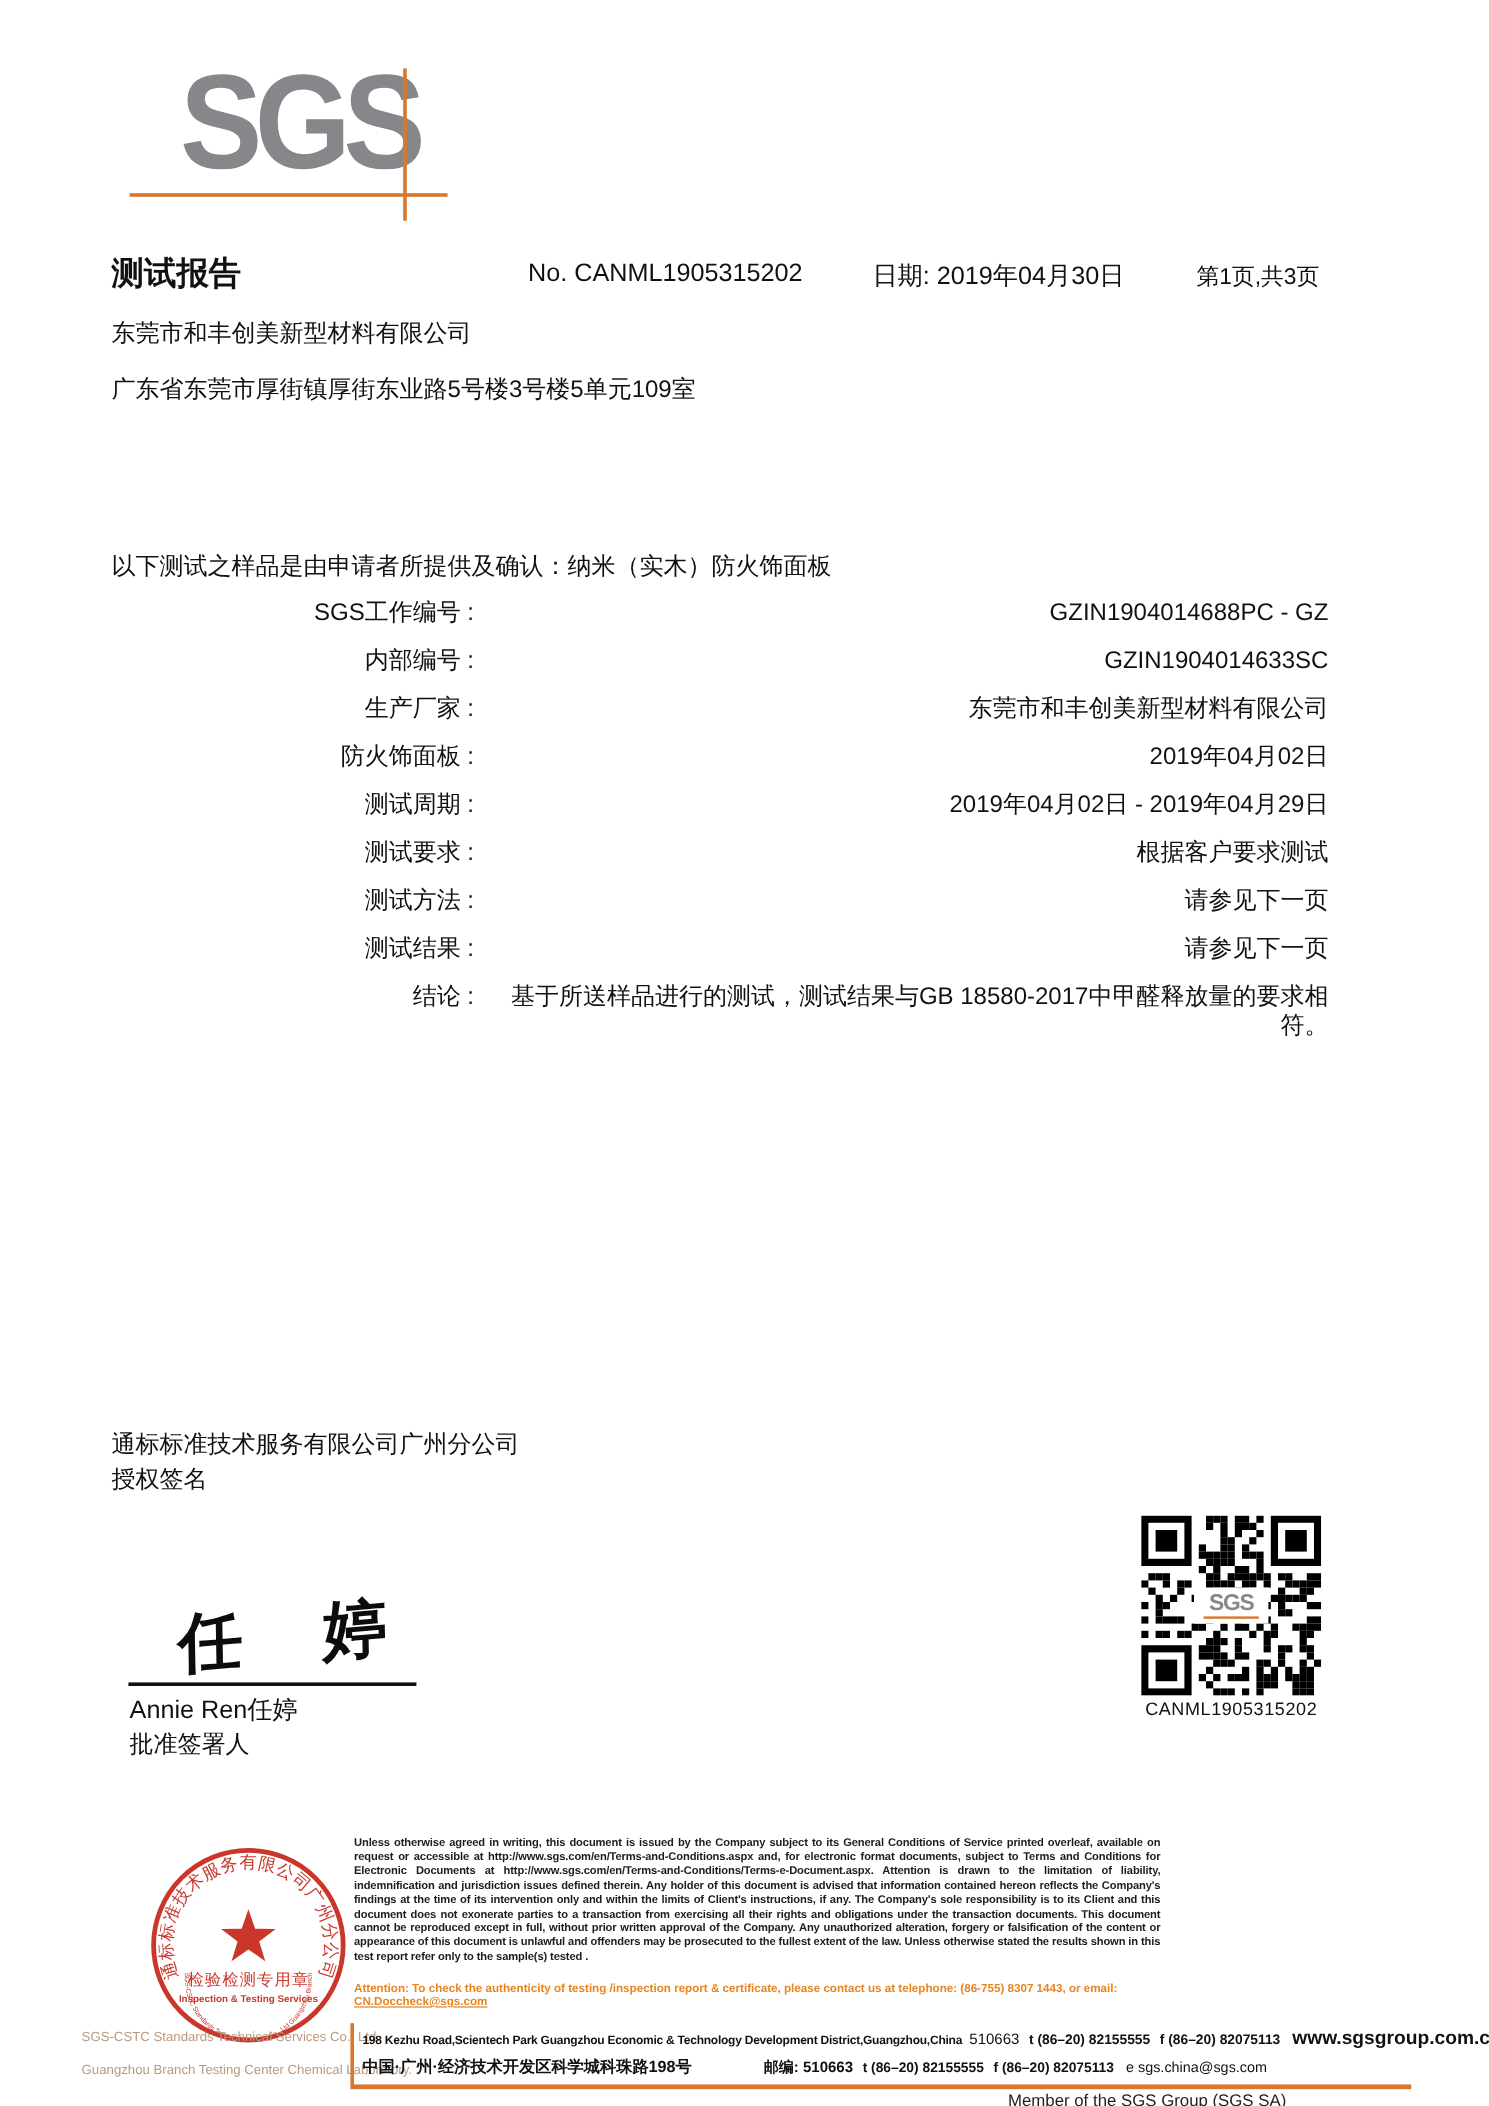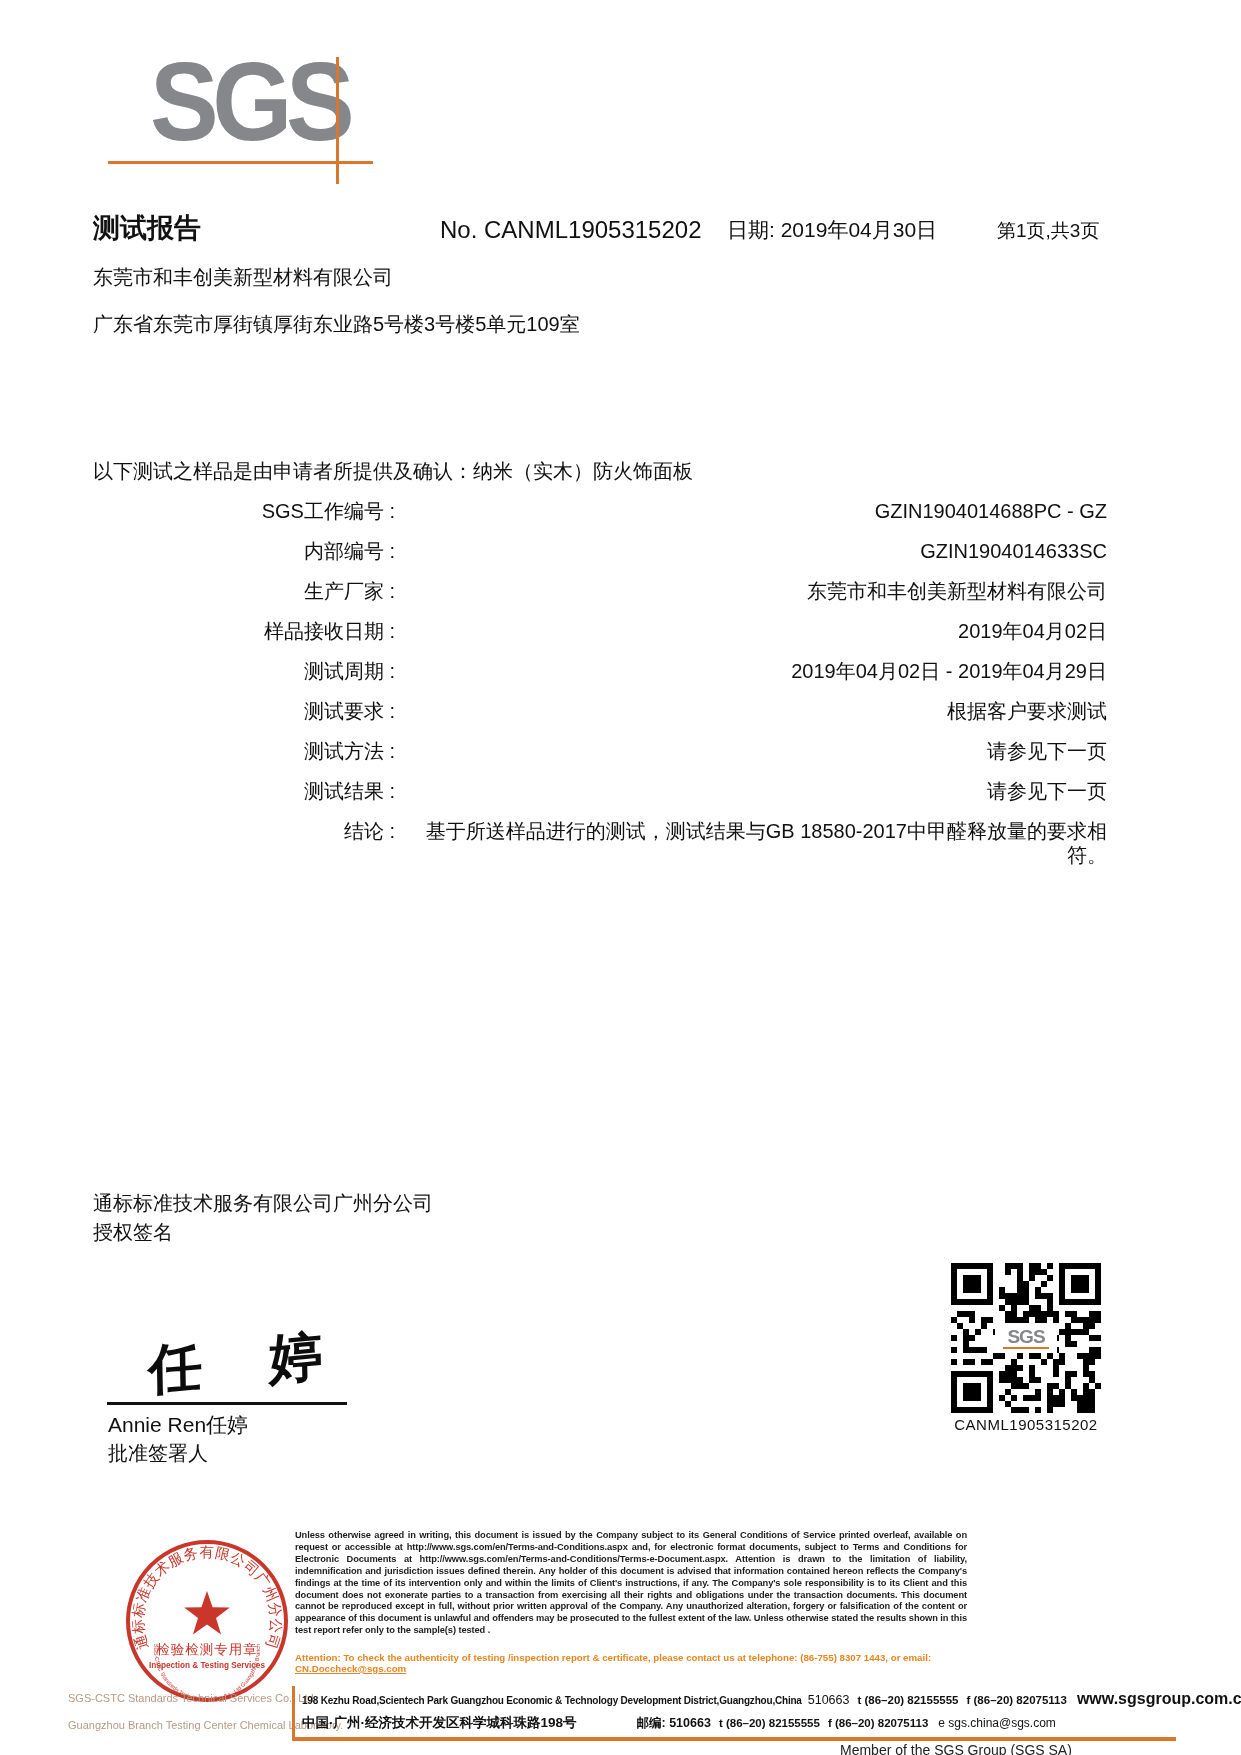--- a/index.html
+++ b/index.html
@@ -6,21 +6,21 @@
   body{width:1241px;height:1755px;position:relative;font-family:"Liberation Sans",sans-serif;color:#111;overflow:hidden;}
   .abs{position:absolute;}
 
   
   .sgs-logo{left:150px;top:46px;font-size:112px;font-weight:bold;color:#85878a;letter-spacing:-7px;transform:scaleX(0.92);transform-origin:left top;line-height:1;}
   .logo-hline{left:108px;top:161px;width:265px;height:3px;background:#d9782d;}
   .logo-vline{left:336px;top:57px;width:3px;height:127px;background:#d9782d;}
 
   
   .report-title{left:93px;top:210px;font-size:27px;font-weight:bold;}
-  .report-no{left:440px;top:216px;font-size:24px;}
+  .report-no{left:440px;top:216px;font-size:21px;}
   .report-date{left:727px;top:216px;font-size:21px;}
   .report-page{left:997px;top:218px;font-size:19px;}
 
   .applicant-name{left:93px;top:264px;font-size:20px;}
   .applicant-addr{left:93px;top:311px;font-size:20px;}
 
   .intro{left:93px;top:458px;font-size:20px;}
 
   .fields{left:93px;top:499px;width:1020px;}
   .frow{display:flex;align-items:flex-start;margin-bottom:16px;min-height:24px;line-height:24px;font-size:20px;text-align:right;}
@@ -94,21 +94,21 @@
     </div>
   <div class="frow">
       <div class="flabel">内部编号 :</div>
       <div class="fvalue">GZIN1904014633SC</div>
     </div>
   <div class="frow">
       <div class="flabel">生产厂家 :</div>
       <div class="fvalue">东莞市和丰创美新型材料有限公司</div>
     </div>
   <div class="frow">
-      <div class="flabel">样品接收日期 :</div>
+      <div class="flabel">防火饰面板 :</div>
       <div class="fvalue">2019年04月02日</div>
     </div>
   <div class="frow">
       <div class="flabel">测试周期 :</div>
       <div class="fvalue">2019年04月02日 - 2019年04月29日</div>
     </div>
   <div class="frow">
       <div class="flabel">测试要求 :</div>
       <div class="fvalue">根据客户要求测试</div>
     </div>

